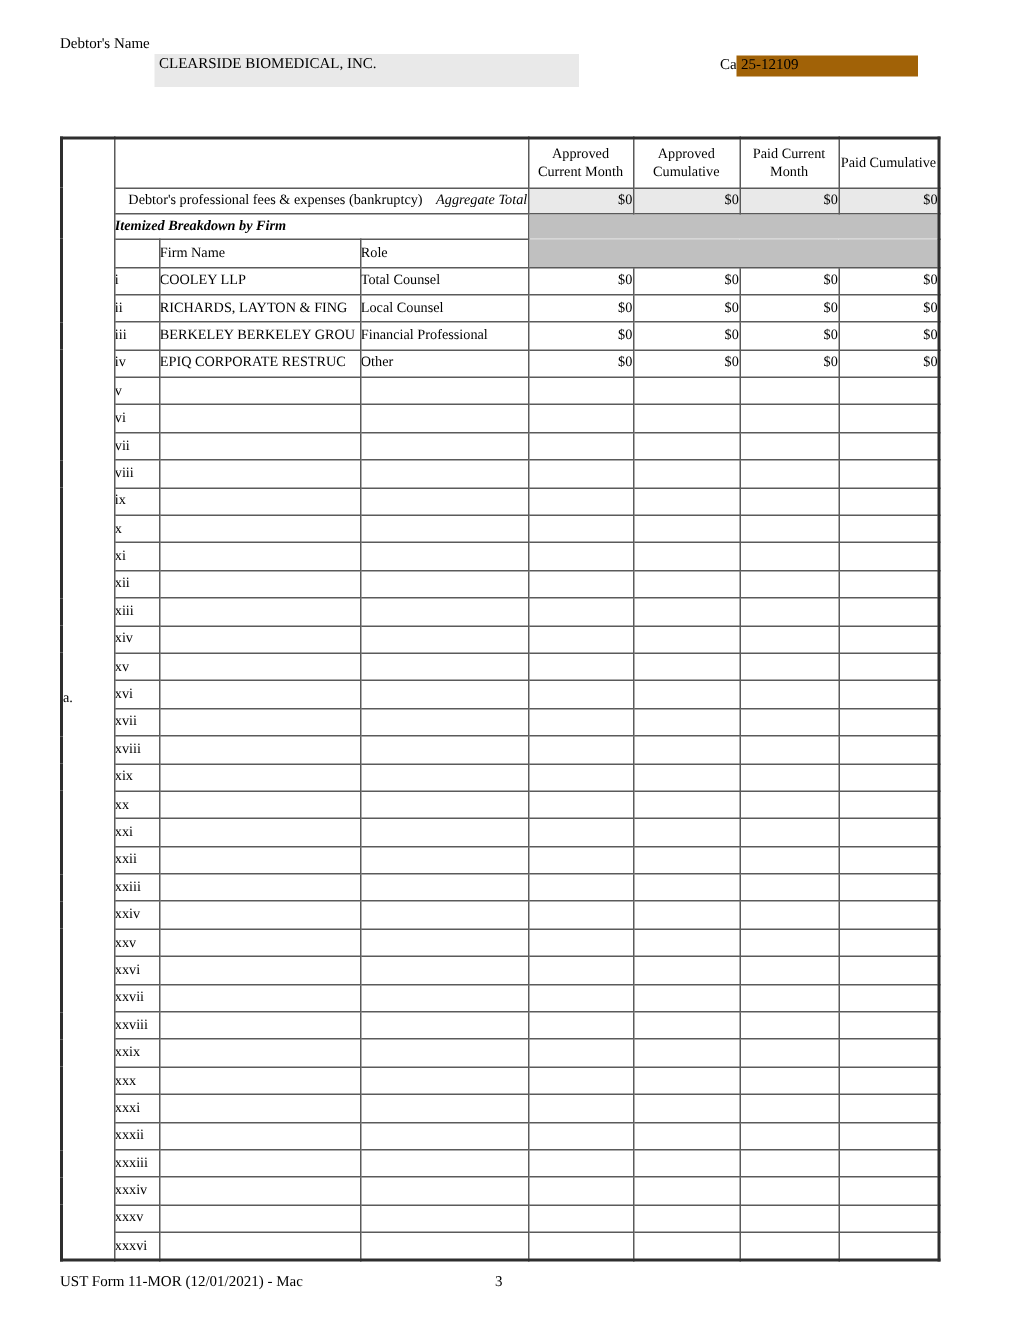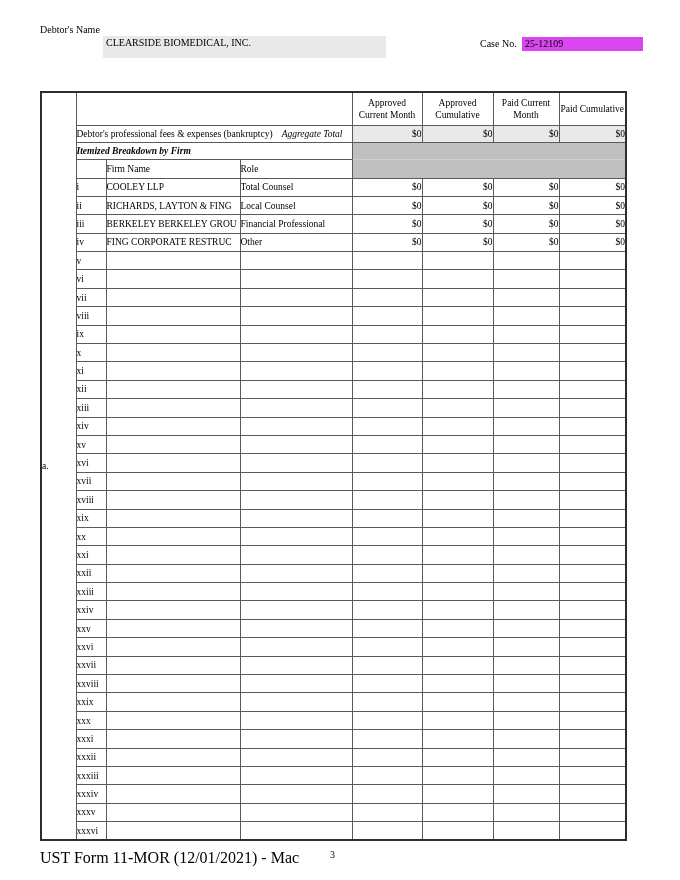--- a/index.html
+++ b/index.html
@@ -15,22 +15,22 @@
   
   .lbl { position: absolute; font-size: 10px; white-space: nowrap; }
   .debtor-label { left: 40px; top: 24px; }
   .debtor-field {
     position: absolute; left: 103px; top: 36px; width: 283px; height: 22px;
     background: #e9e9e9; font-size: 10px; box-sizing: border-box;
     padding: 1px 0 0 3px; white-space: nowrap; overflow: hidden;
   }
   .case-label { left: 480px; top: 38px; }
   .case-field {
-    position: absolute; left: 522px; top: 37px; width: 121px; height: 14px;
-    background: #d946ef; font-size: 10px; box-sizing: border-box;
+    position: absolute; left: 491px; top: 37px; width: 121px; height: 14px;
+    background: #a16207; font-size: 10px; box-sizing: border-box;
     padding: 1px 0 0 3px; white-space: nowrap; overflow: hidden;
   }
 
   
   .part-bar {
     position: absolute; left: 40px; top: 66px; width: 582px; height: 24px;
     background: #000; color: #fff; box-sizing: border-box;
     font-size: 10.5px; font-weight: bold; padding: 2px 0 0 3px;
   }
 
@@ -46,33 +46,33 @@
     overflow: hidden; box-sizing: border-box;
   }
   tr.head-row   { height: 33px; }
   tr.agg-row    { height: 17px; }
   tr.item-row   { height: 17px; }
   tr.sub-row    { height: 19px; }
   tr.data-row   { height: 18.4px; }
 
   td.acol { vertical-align: top; padding: 35px 0 0 3px; font-size: 9.5px; }
   td.col-head { text-align: center; font-size: 10px; line-height: 1.28; padding: 2px 1px; }
-  td.agg-label { font-size: 9px; padding-left: 3px; white-space: nowrap; }
+  td.agg-label { font-size: 9px; padding-left: 3px; white-space: nowrap; text-align: right; }
   td.agg-label .it { font-style: italic; margin-left: 9px; }
   td.itemized { font-style: italic; font-size: 9px; padding-left: 3px; white-space: nowrap; font-weight: bold; }
   td.grey-block { background: #c0c0c0; }
   td.grey-block.gb-top { border-bottom: 1px solid #cfcfcf; }
   td.grey-block.gb-bottom { border-top: 1px solid #cfcfcf; }
   td.num { padding-left: 2px; }
   td.txt { padding-left: 2px; white-space: nowrap; }
   td.money { text-align: right; padding-right: 3px; white-space: nowrap; }
   td.grey-field { background: #e9e9e9; }
 
   
-  .footer-left { position: absolute; left: 40px; top: 849px; font-size: 16px; white-space: nowrap; }
+  .footer-left { position: absolute; left: 40px; top: 849px; font-size: 10px; white-space: nowrap; }
   .footer-page { position: absolute; left: 330px; top: 849px; font-size: 10px; }
 </style>
 </head>
 <body>
 
 <div class="page">
 
   <span class="lbl debtor-label">Debtor's Name</span>
   <div class="debtor-field">CLEARSIDE BIOMEDICAL, INC.</div>
 
@@ -143,21 +143,21 @@
       <td class="num">iii</td>
       <td class="txt">BERKELEY BERKELEY GROU</td>
       <td class="txt">Financial Professional</td>
       <td class="money">$0</td>
       <td class="money">$0</td>
       <td class="money">$0</td>
       <td class="money">$0</td>
     </tr>
         <tr class="data-row">
       <td class="num">iv</td>
-      <td class="txt">FING CORPORATE RESTRUC</td>
+      <td class="txt">EPIQ CORPORATE RESTRUC</td>
       <td class="txt">Other</td>
       <td class="money">$0</td>
       <td class="money">$0</td>
       <td class="money">$0</td>
       <td class="money">$0</td>
     </tr>
         <tr class="data-row">
       <td class="num">v</td>
       <td class="txt"></td>
       <td class="txt"></td>

